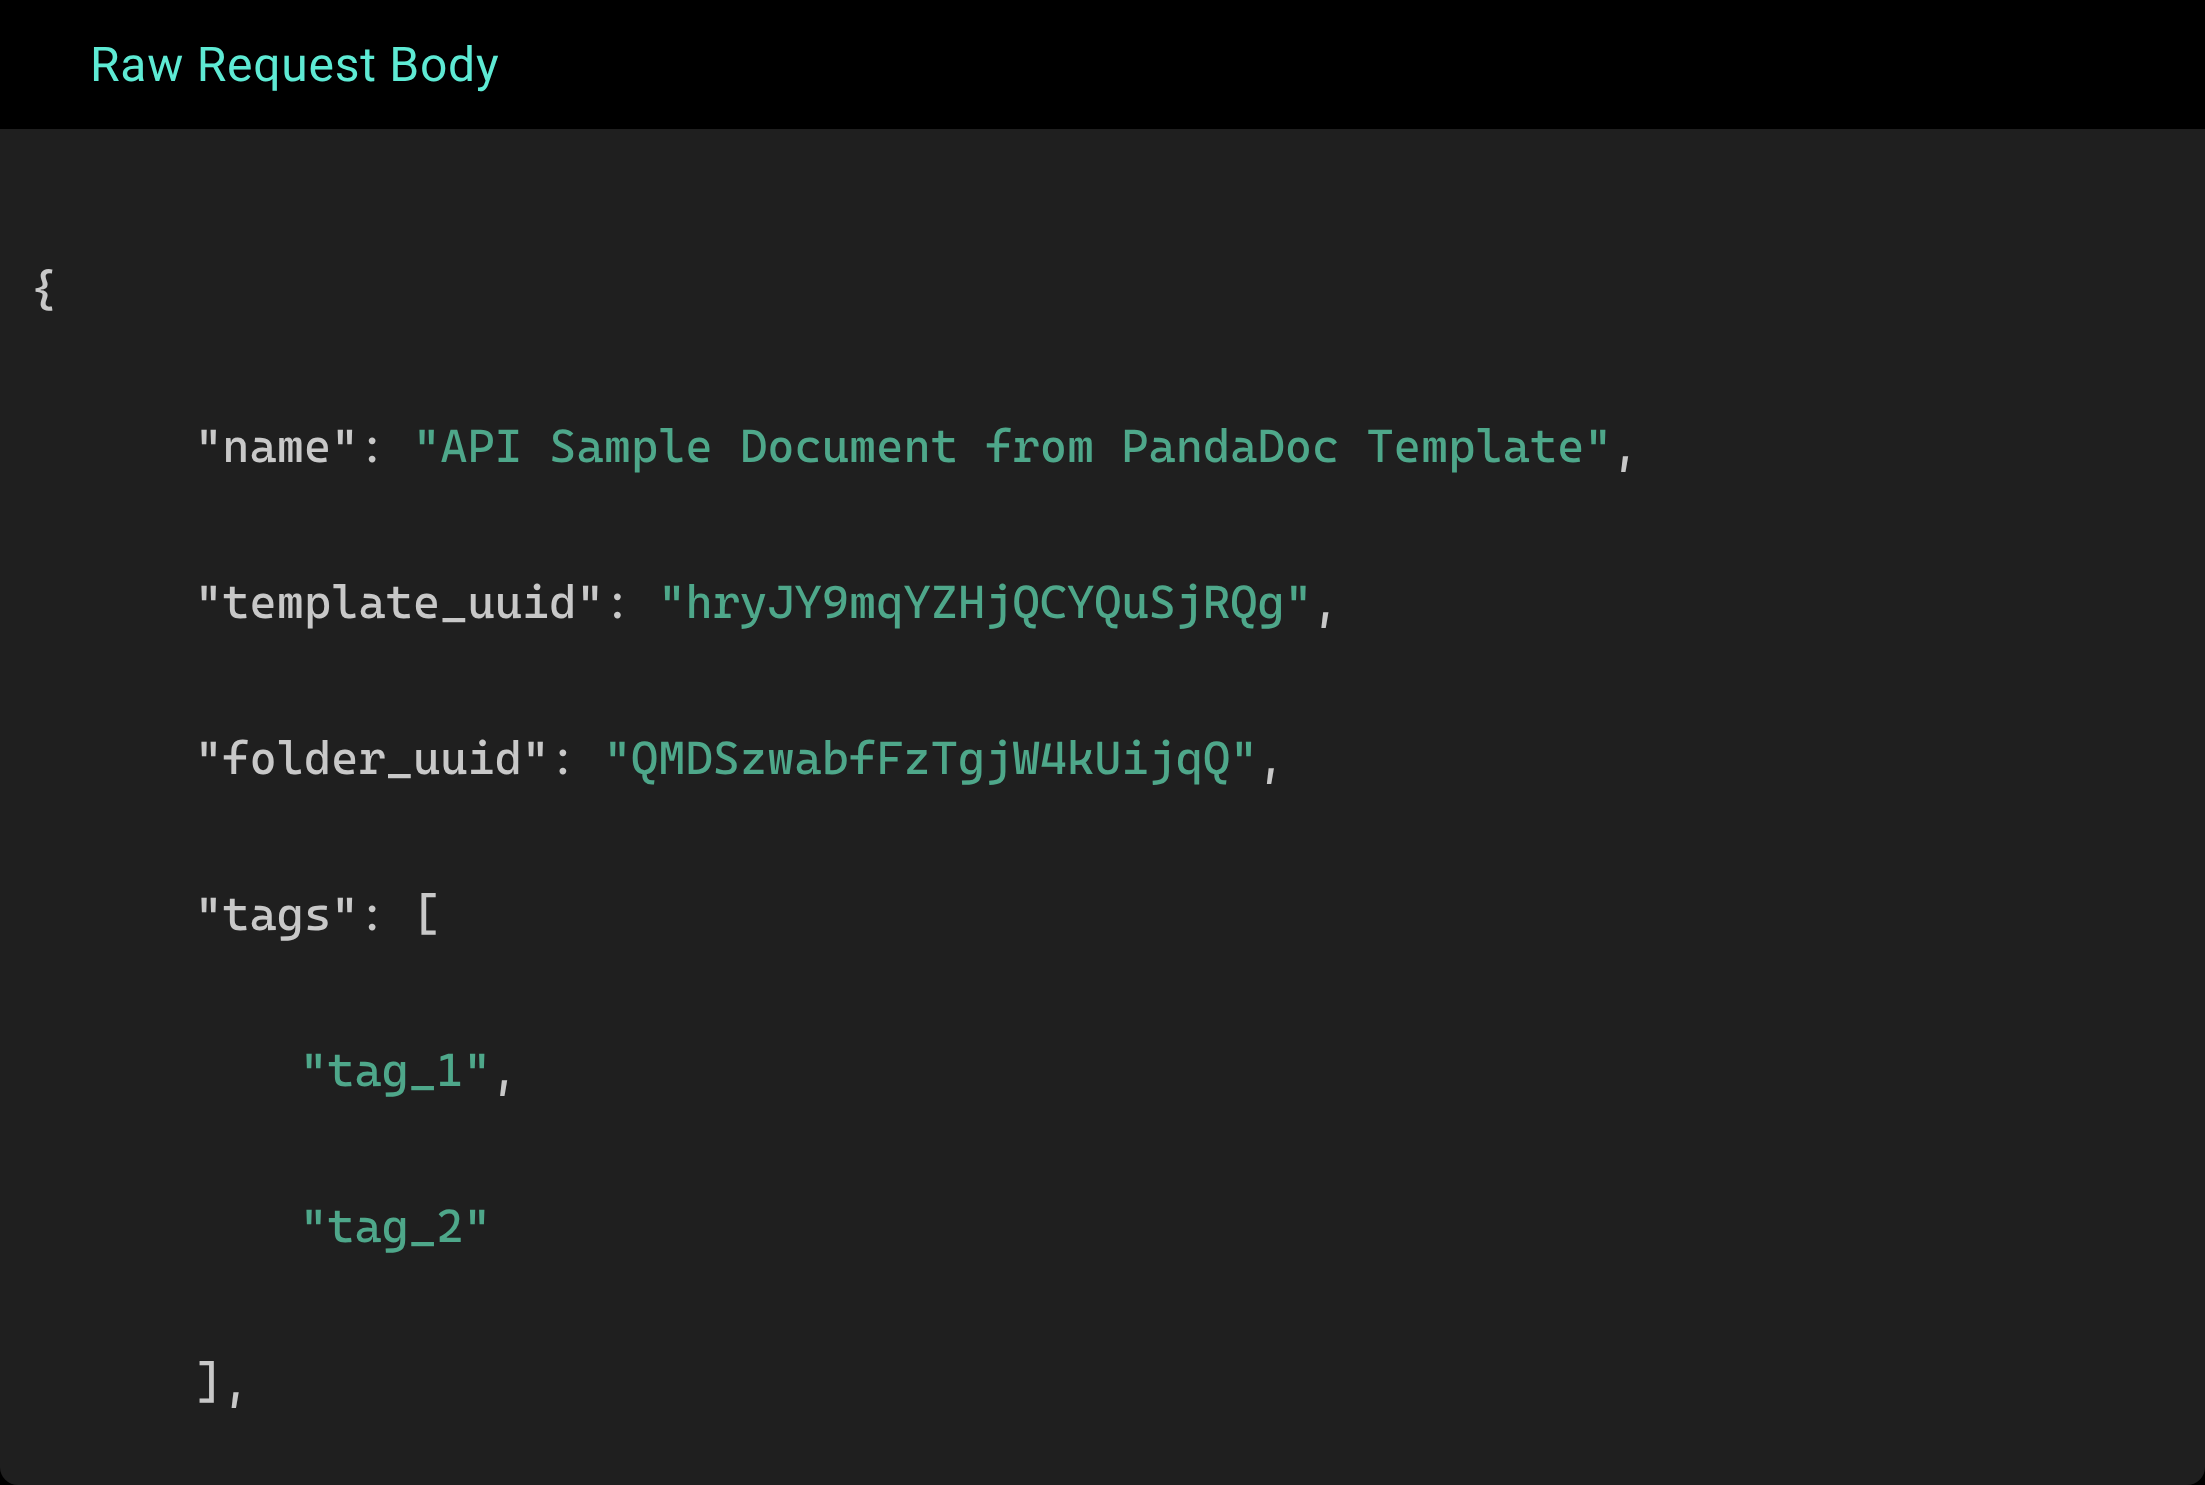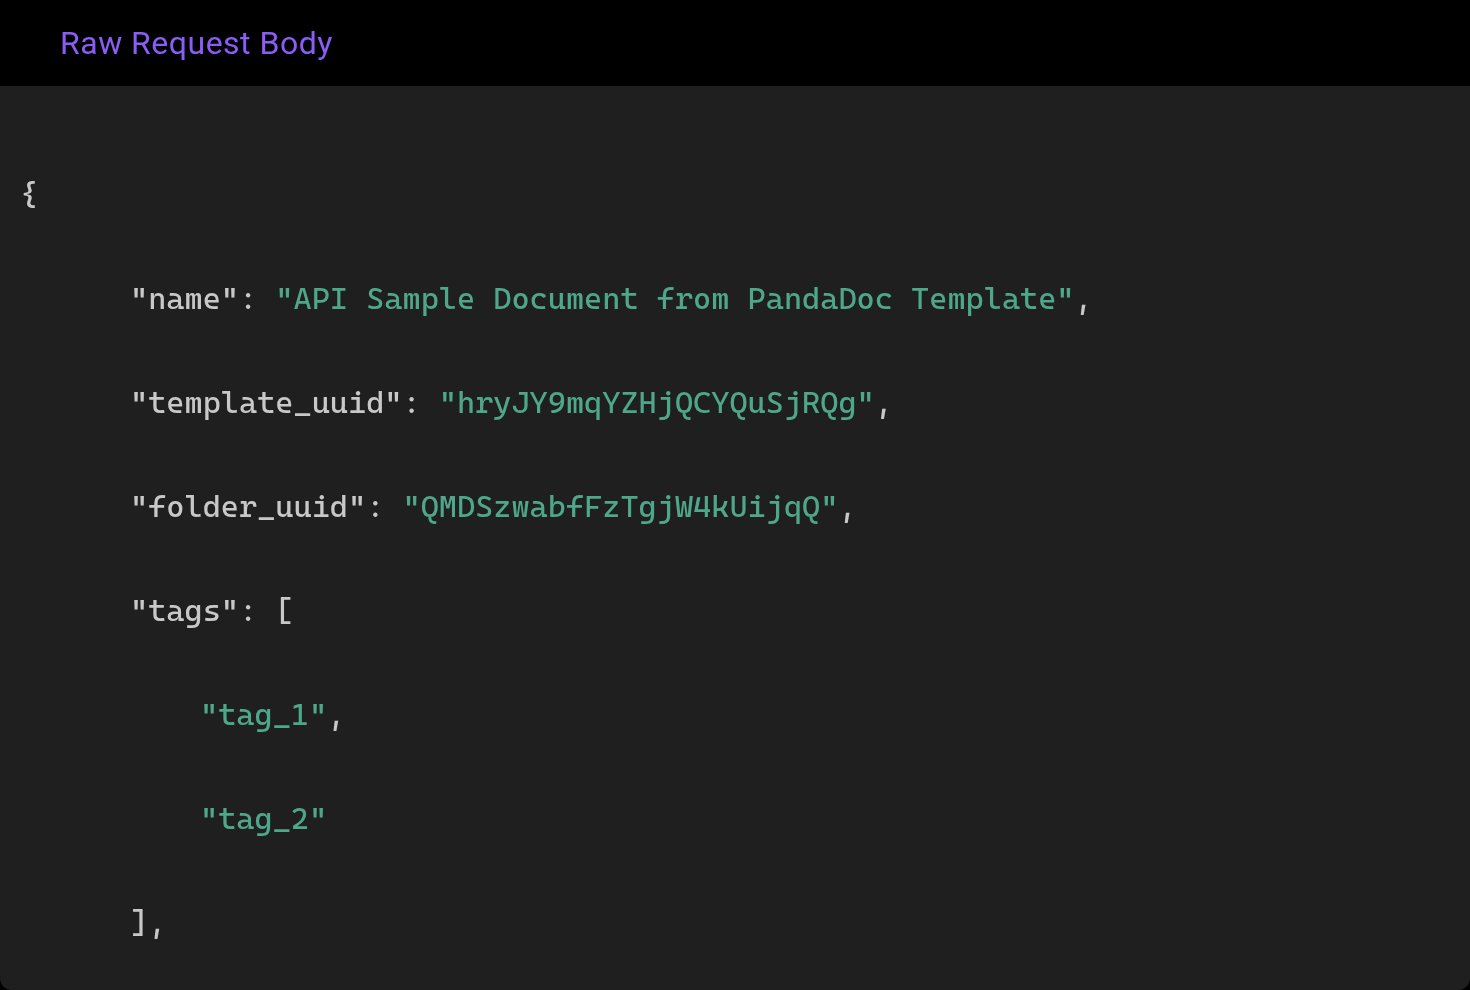--- a/index.html
+++ b/index.html
@@ -25,21 +25,21 @@
       display: flex;
       flex-direction: column;
     }
     
     .panel-header {
       background: #000;
       padding: 24px 60px 24px 60px;
     }
     
     .panel-title {
-      color: #8b5cf6;
+      color: #5eead4;
       font-size: 32px;
       font-weight: 400;
       letter-spacing: 0.5px;
     }
     
     .panel-body {
       flex: 1;
       background: #1f1f1f;
       padding: 30px 20px 30px 20px;
       overflow: hidden;

